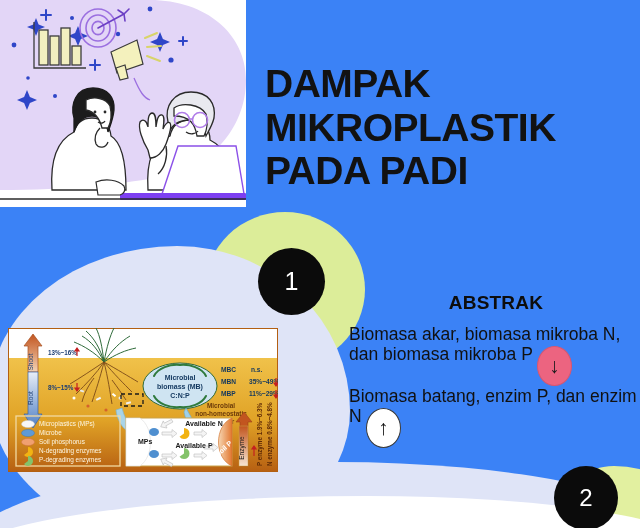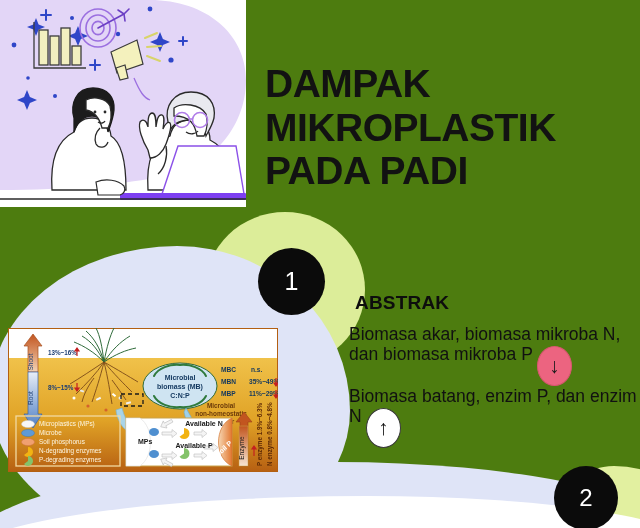--- a/index.html
+++ b/index.html
@@ -3,21 +3,21 @@
 <meta charset="utf-8">
 <style>
   html,body{margin:0;padding:0;}
   body{
     width:640px;height:528px;
     background:#ffffff;
     font-family:"Liberation Sans", sans-serif;
     overflow:hidden;
     position:relative;
   }
-  #slide{position:absolute;inset:0;overflow:hidden;background:#4d7c0f;}
+  #slide{position:absolute;inset:0;overflow:hidden;background:#3b82f6;}
 
   
   .blob{position:absolute;pointer-events:none;}
   #blob-green-top{
     left:205px;top:212px;width:160px;height:155px;
     background:#dced99;border-radius:50%;
   }
   #blob-blue{
     left:-10px;top:246px;width:360px;height:300px;
     background:#dfe4f7;border-radius:52% 48% 45% 55% / 50% 55% 45% 50%;
@@ -59,20 +59,21 @@
     font-size:25px;font-weight:400;
   }
   #badge-1{left:258px;top:248px;width:67px;height:67px;}
   #badge-2{left:554px;top:466px;width:64px;height:64px;font-size:24px;}
 
   
   #abstrak{position:absolute;left:349px;top:292px;width:288px;}
   #abstrak-heading{
     font-size:19px;font-weight:700;color:#0d0d0d;margin:0 0 10px 6px;
     letter-spacing:0.2px;
+    text-align:center;
   }
   .abs-para{
     font-size:17.5px;line-height:1.17;color:#111;margin:0;
     position:relative;
   }
   #abs-para-1{margin-bottom:26px;}
   .arrow-pill{
     display:inline-flex;align-items:center;justify-content:center;
     width:33px;height:38px;border-radius:50%;
     vertical-align:-13px;margin-left:4px;

